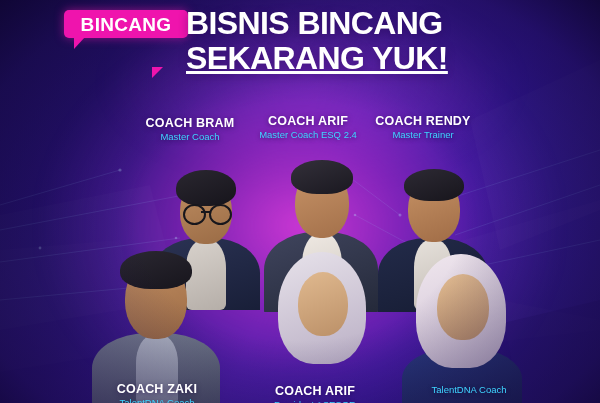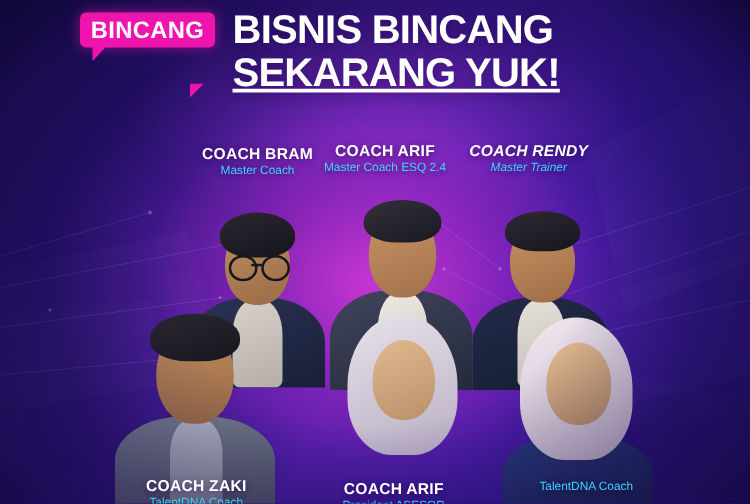--- a/index.html
+++ b/index.html
@@ -45,21 +45,21 @@
 
   
   .logo{position:absolute;left:60px;top:8px;width:118px;height:62px;}
   .bubble{
     position:absolute;background:#ef14ad;border-radius:5px;
     display:flex;align-items:center;justify-content:center;
     color:#ffffff;font-weight:bold;letter-spacing:.3px;
     text-transform:uppercase;line-height:1;
     box-shadow:0 0 10px rgba(239,20,173,.55);
   }
-  .bubble-1{left:4px;top:2px;width:108px;height:28px;font-size:19px;}
+  .bubble-1{left:4px;top:2px;width:124px;height:28px;font-size:19px;}
   .bubble-2{left:42px;top:33px;width:70px;height:27px;font-size:18px;}
   .tail{position:absolute;width:0;height:0;}
   .tail-1{
     left:14px;top:29px;
     border-left:0 solid transparent;border-right:11px solid transparent;
     border-top:12px solid #ef14ad;
   }
   .tail-2{
     left:92px;top:59px;
     border-left:0 solid transparent;border-right:11px solid transparent;
@@ -78,23 +78,23 @@
   .name-block{position:absolute;text-align:center;}
   .name{
     color:#ffffff;font-weight:bold;font-size:12.5px;letter-spacing:.2px;
     line-height:1.15;white-space:nowrap;
     text-shadow:0 1px 5px rgba(30,0,70,.6);
   }
   .role{
     color:#3fd5ff;font-size:9.5px;line-height:1.28;margin-top:1px;
     white-space:nowrap;text-shadow:0 1px 4px rgba(20,0,60,.55);
   }
-  .nb-bram{left:128px;top:116px;width:156px;}
+  .nb-bram{left:112px;top:116px;width:156px;}
   .nb-arif{left:240px;top:114px;width:136px;}
-  .nb-rendy{left:355px;top:114px;width:136px;font-style:italic;}
+  .nb-rendy{left:355px;top:114px;width:136px;}
   .nb-zaki{left:68px;top:382px;width:178px;}
   .nb-desi{left:240px;top:384px;width:150px;}
   .nb-pamela{left:388px;top:383px;width:162px;}
 
   
   .photo{position:absolute;overflow:hidden;}
   .ph-head{position:absolute;border-radius:50% 50% 46% 46%;}
   .ph-body{position:absolute;border-radius:44% 44% 8px 8px;}
   .ph-hair{position:absolute;border-radius:50% 50% 42% 42%;}
   .ph-hijab{position:absolute;border-radius:50% 50% 40% 40%;}

